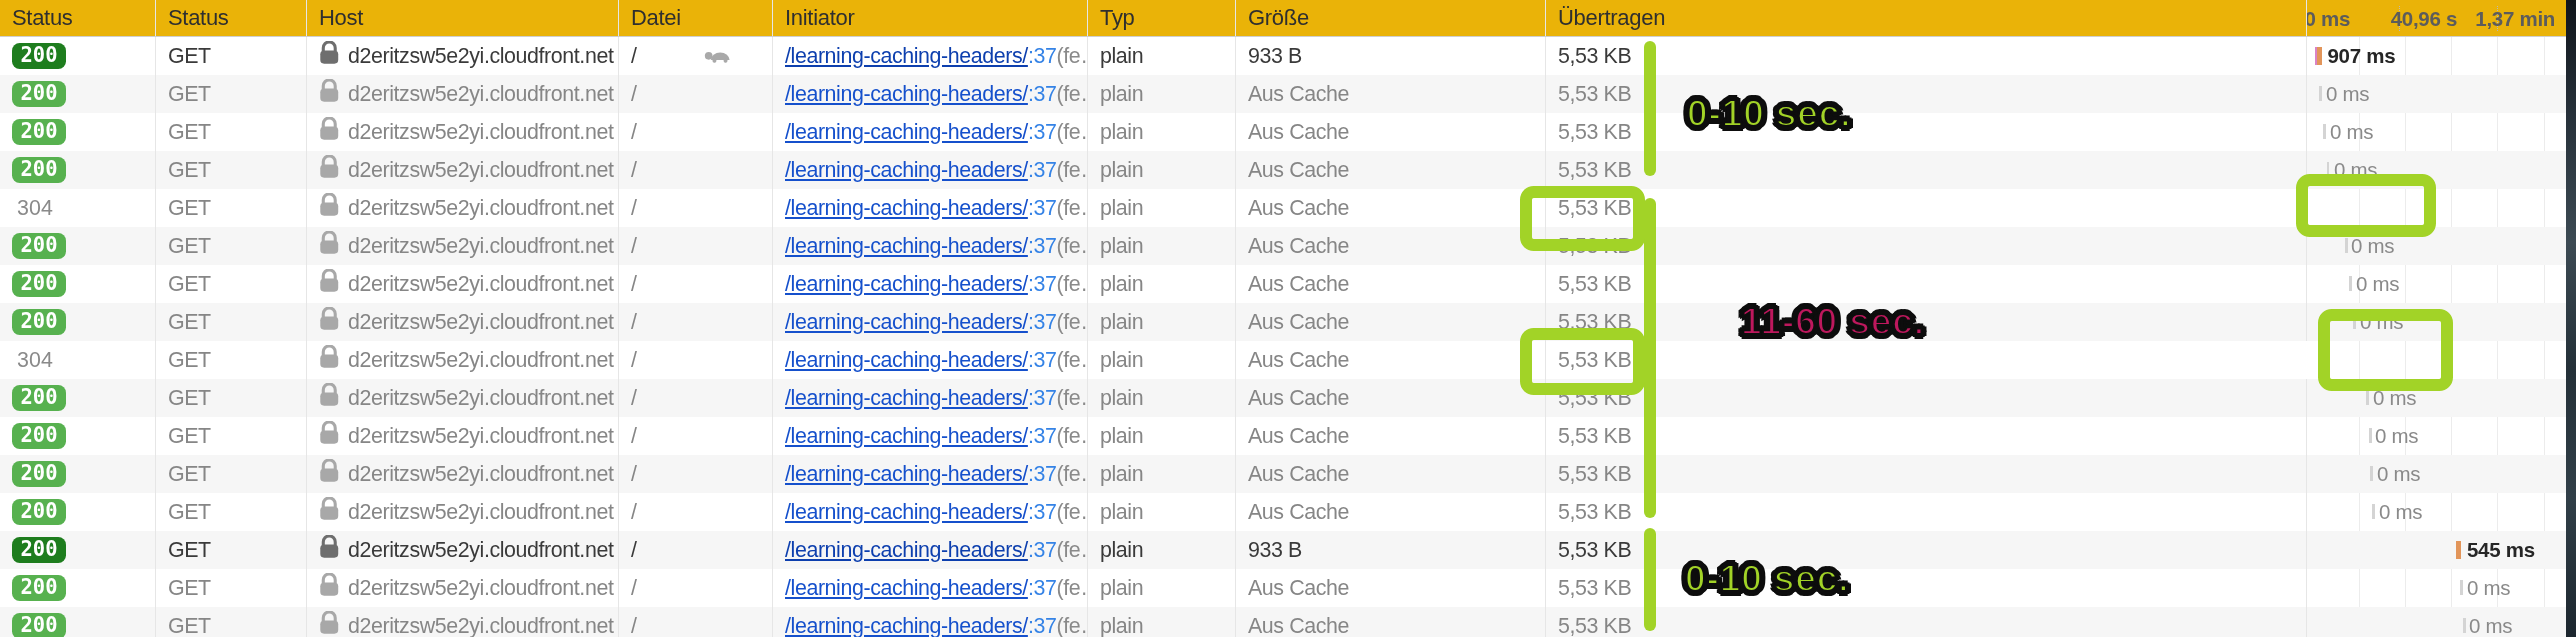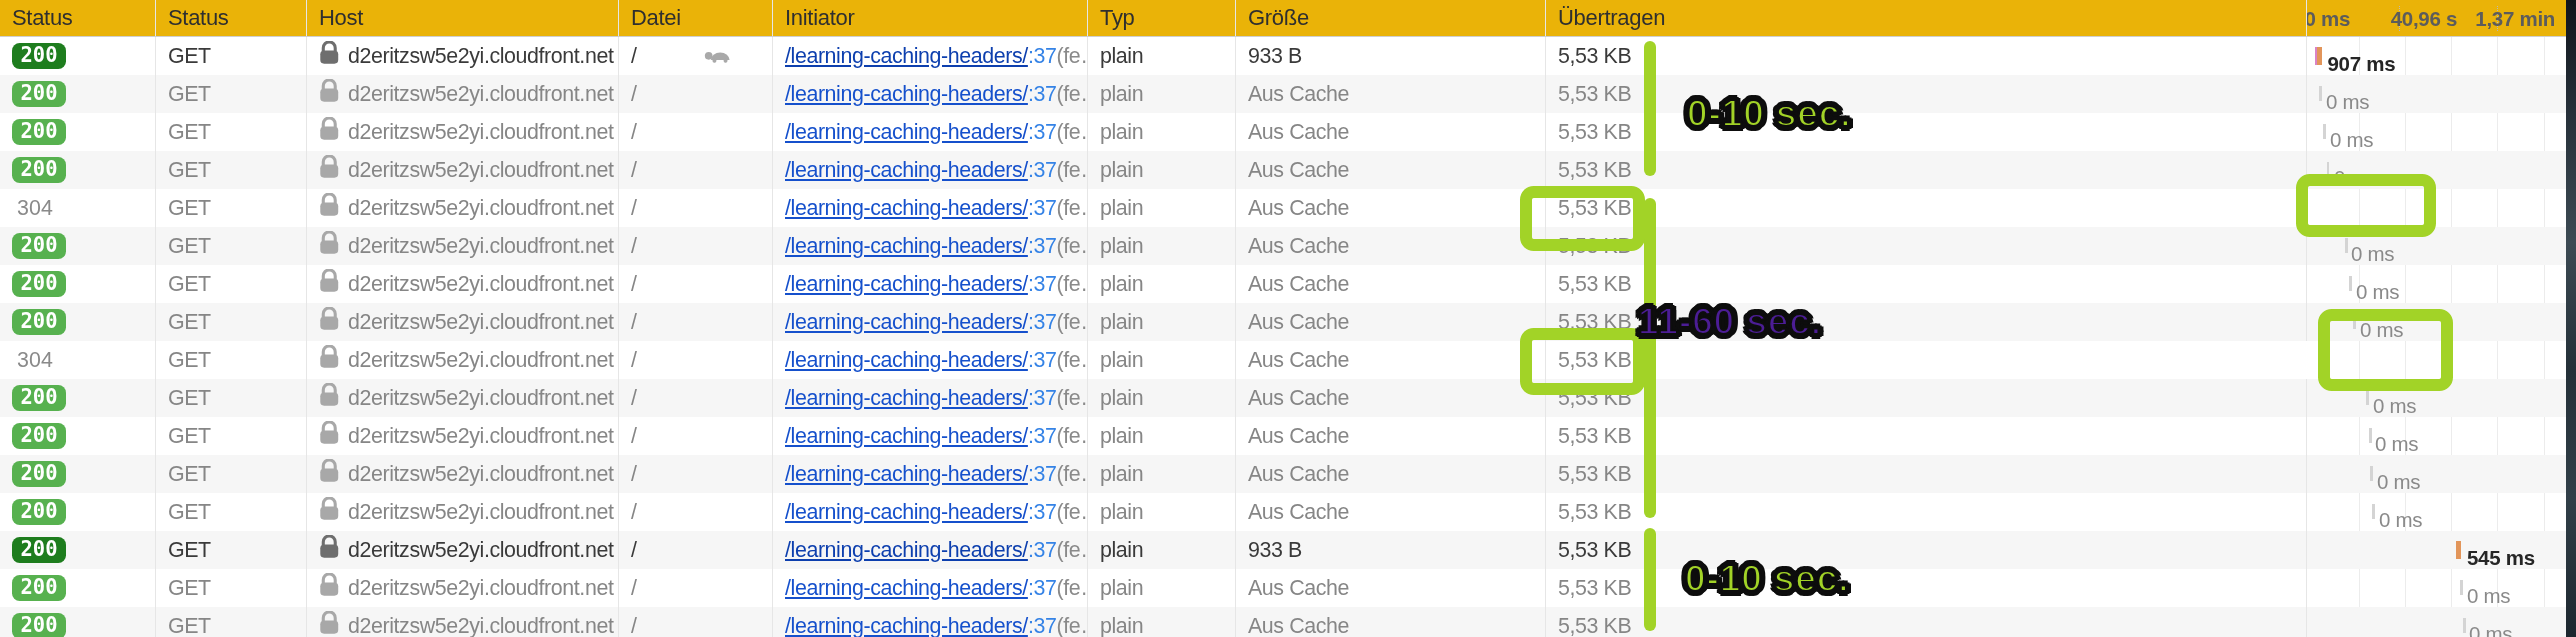--- a/index.html
+++ b/index.html
@@ -32,21 +32,21 @@
   
   .init-path{color:#1550cc;text-decoration:underline;}
   .row.emph .init-path{color:#0d3fae;}
   .init-line{color:#3583e6;}
   .init-extra{color:#8a8a8a;font-weight:400;}
   
   .cell.wf{padding:0;}
   .tick{position:absolute;top:11px;width:2.6px;height:15.4px;background:#d4d4d4;}
   .tick.blue{background:#6f9cd6;}
   .seg{position:absolute;top:10.3px;height:18px;}
-  .wf-text{position:absolute;top:8px;line-height:38px;font-size:20.5px;color:#8a8a8a;letter-spacing:-0.3px;}
+  .wf-text{position:absolute;top:0;line-height:38px;font-size:20.5px;color:#8a8a8a;letter-spacing:-0.3px;}
   .wf-text.strong{color:#262626;font-weight:600;}
   
   .tl-label{position:absolute;top:0;line-height:37px;font-size:20.5px;font-weight:600;color:#5c5c5c;transform:translateX(-100%);letter-spacing:-0.3px;}
   .tl-dot{position:absolute;top:6px;height:25px;width:0;border-left:1.7px dotted #b9b9b9;}
   
   .wf-gridline{position:absolute;top:37px;bottom:0;width:0.9px;background:#ececec;z-index:1;pointer-events:none;}
   .rows-wrap{position:relative;z-index:2;}
   
   .anno{position:absolute;z-index:5;pointer-events:none;}
   .anno-bar{border-radius:6.8px;}
@@ -675,19 +675,19 @@
 
   <div id="annos">
       <div class="anno anno-bar" style="left: 1644px; top: 41px; width: 12px; height: 135px; background: rgb(162, 211, 39);"></div>
       <div class="anno anno-bar" style="left: 1644px; top: 198px; width: 12px; height: 320px; background: rgb(162, 211, 39);"></div>
       <div class="anno anno-bar" style="left: 1644px; top: 528px; width: 12px; height: 103px; background: rgb(162, 211, 39);"></div>
       <div class="anno anno-box" style="left: 1520px; top: 186px; width: 125px; height: 65px; border-width: 12px; border-color: rgb(162, 211, 39); box-sizing: border-box;"></div>
       <div class="anno anno-box" style="left: 1520px; top: 328px; width: 125px; height: 67px; border-width: 12px; border-color: rgb(162, 211, 39); box-sizing: border-box;"></div>
       <div class="anno anno-box" style="left: 2296px; top: 174px; width: 140px; height: 63px; border-width: 12px; border-color: rgb(162, 211, 39); box-sizing: border-box;"></div>
       <div class="anno anno-box" style="left: 2318px; top: 309px; width: 135px; height: 82px; border-width: 12px; border-color: rgb(162, 211, 39); box-sizing: border-box;"></div>
       <div class="anno marker-label" style="left: 1687px; top: 114px; transform: translateY(-50%); color: rgb(162, 211, 39);">0-10 sec.</div>
-      <div class="anno marker-label" style="left: 1638px; top: 322px; transform: translateY(-50%); color: #4c1d95; text-align: right;">11-60 sec.</div>
+      <div class="anno marker-label" style="left: 1741px; top: 322px; transform: translateY(-50%); color: #be185d; text-align: right;">11-60 sec.</div>
       <div class="anno marker-label" style="left: 1685px; top: 579px; transform: translateY(-50%); color: rgb(162, 211, 39);">0-10 sec.</div>
     </div>
 
   <div class="wallpaper"></div>
 </div>
 
 
 </body></html>

